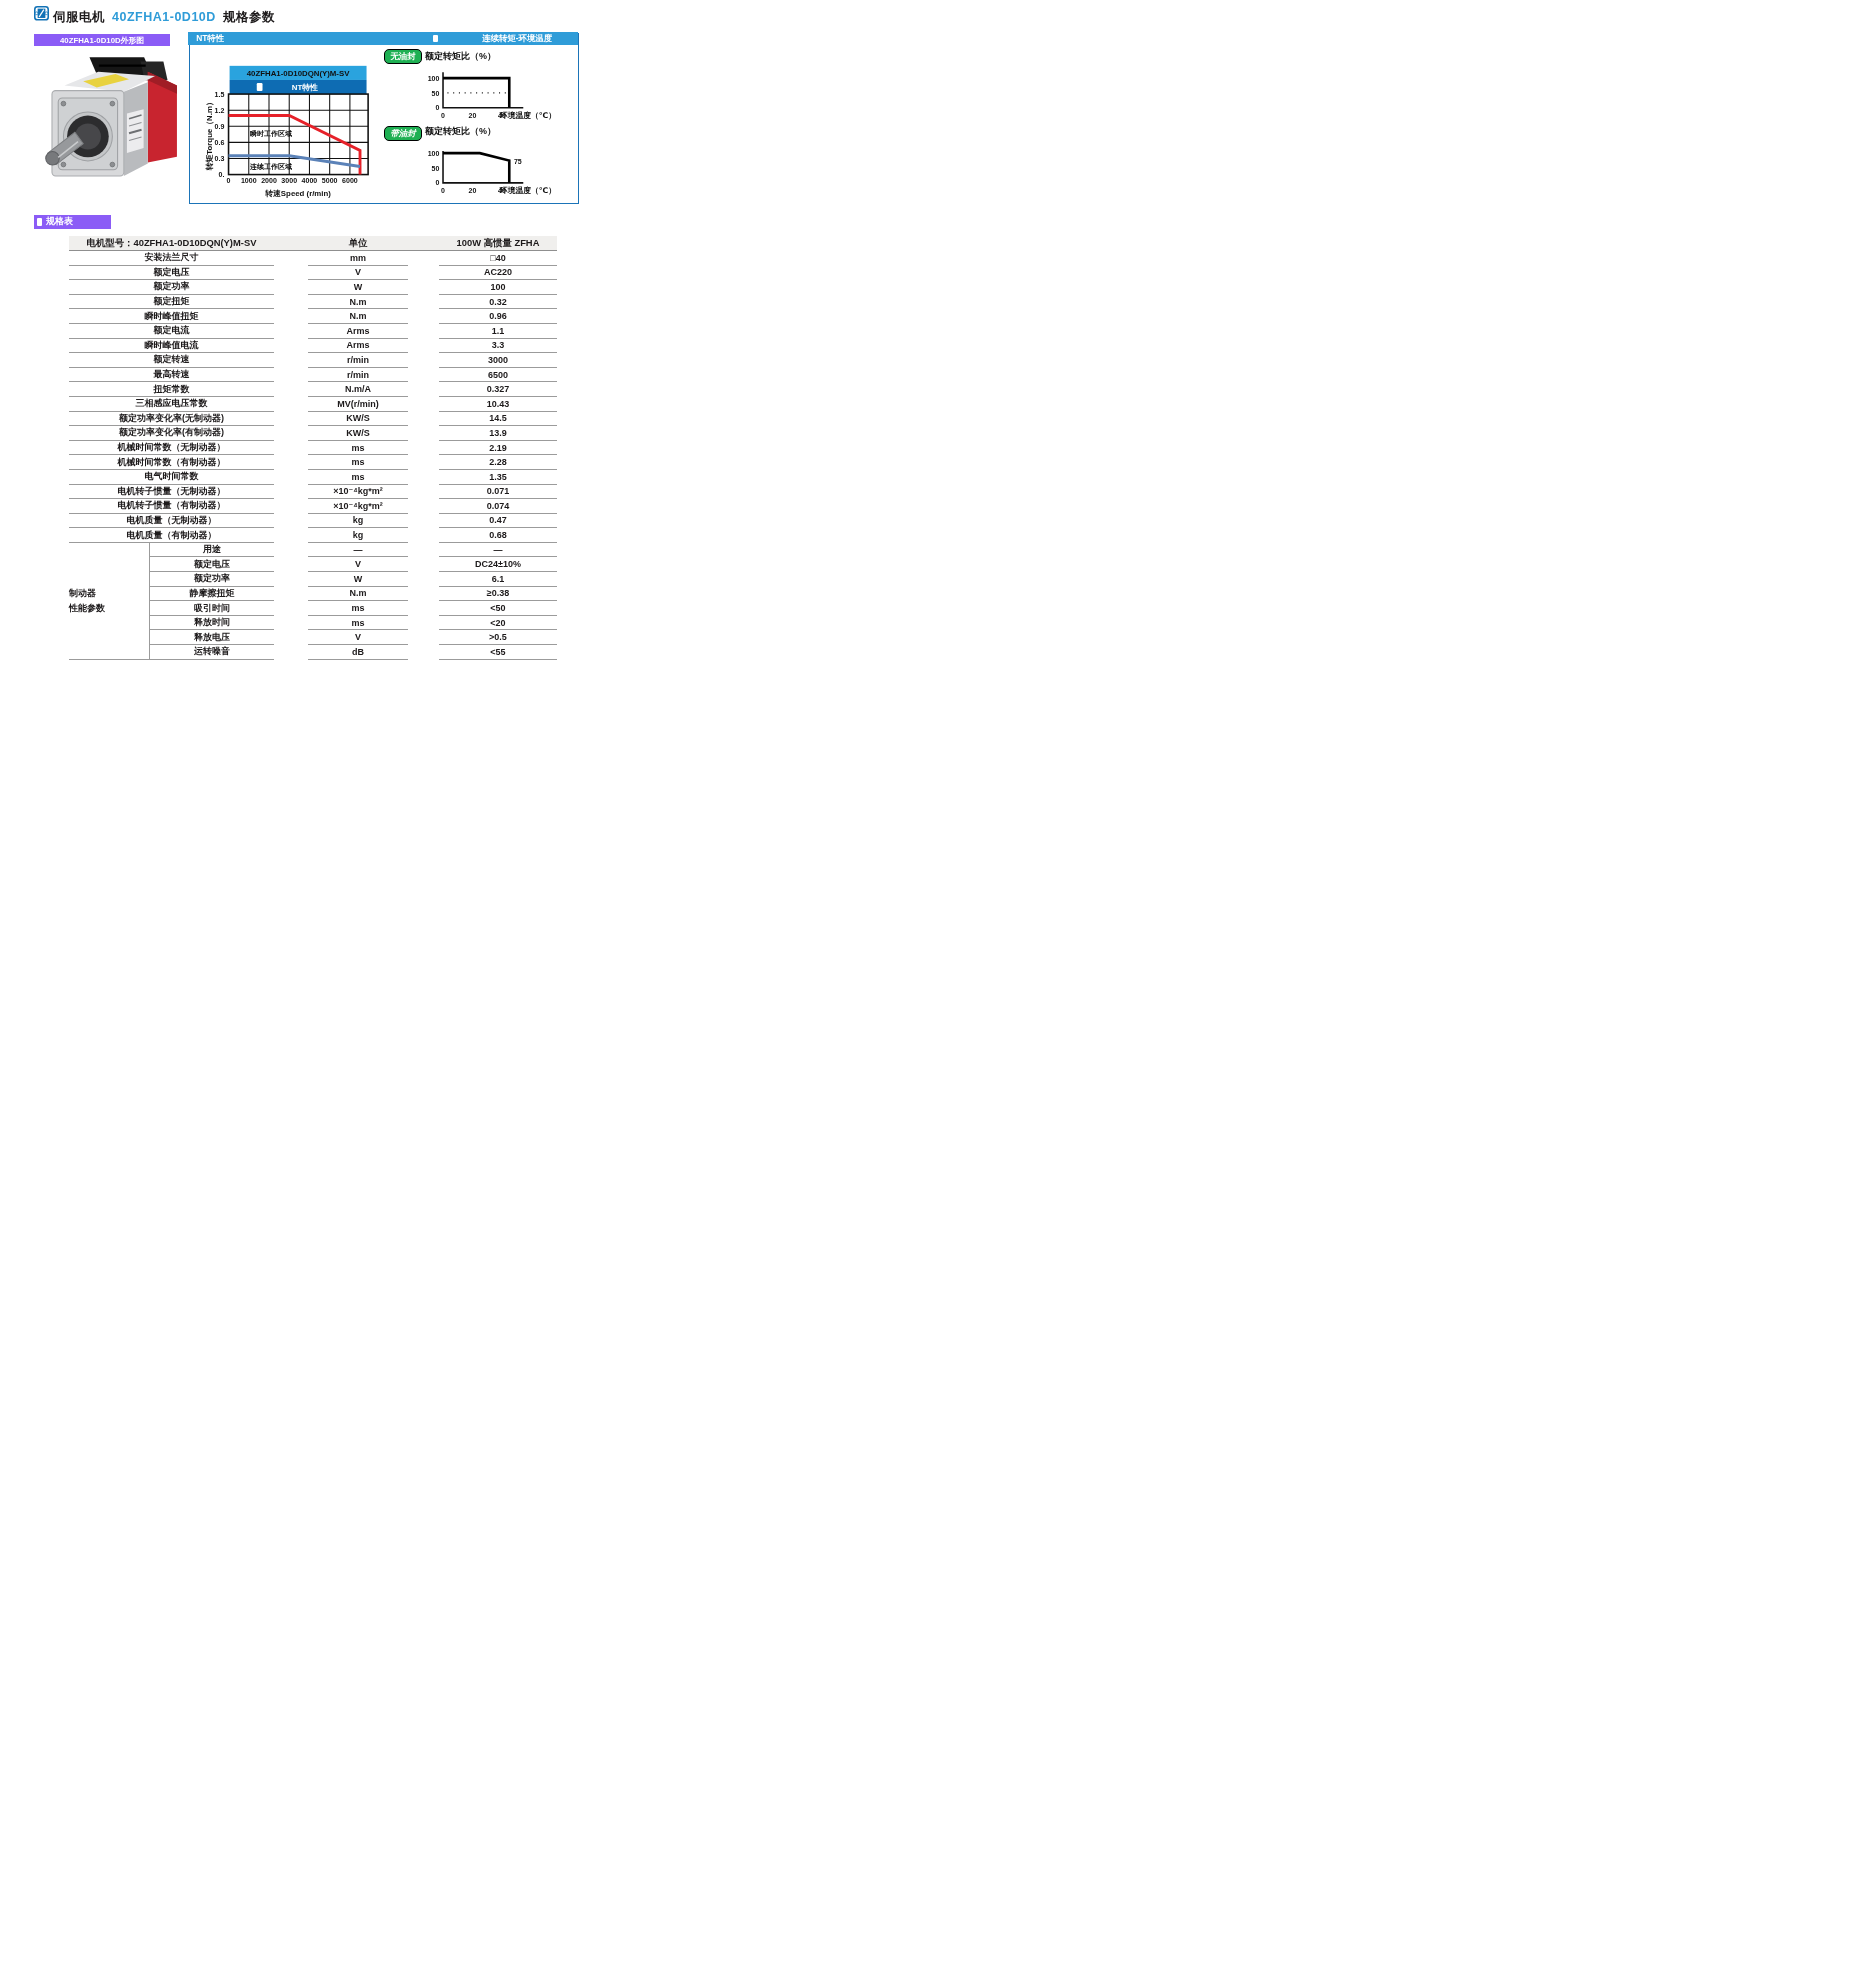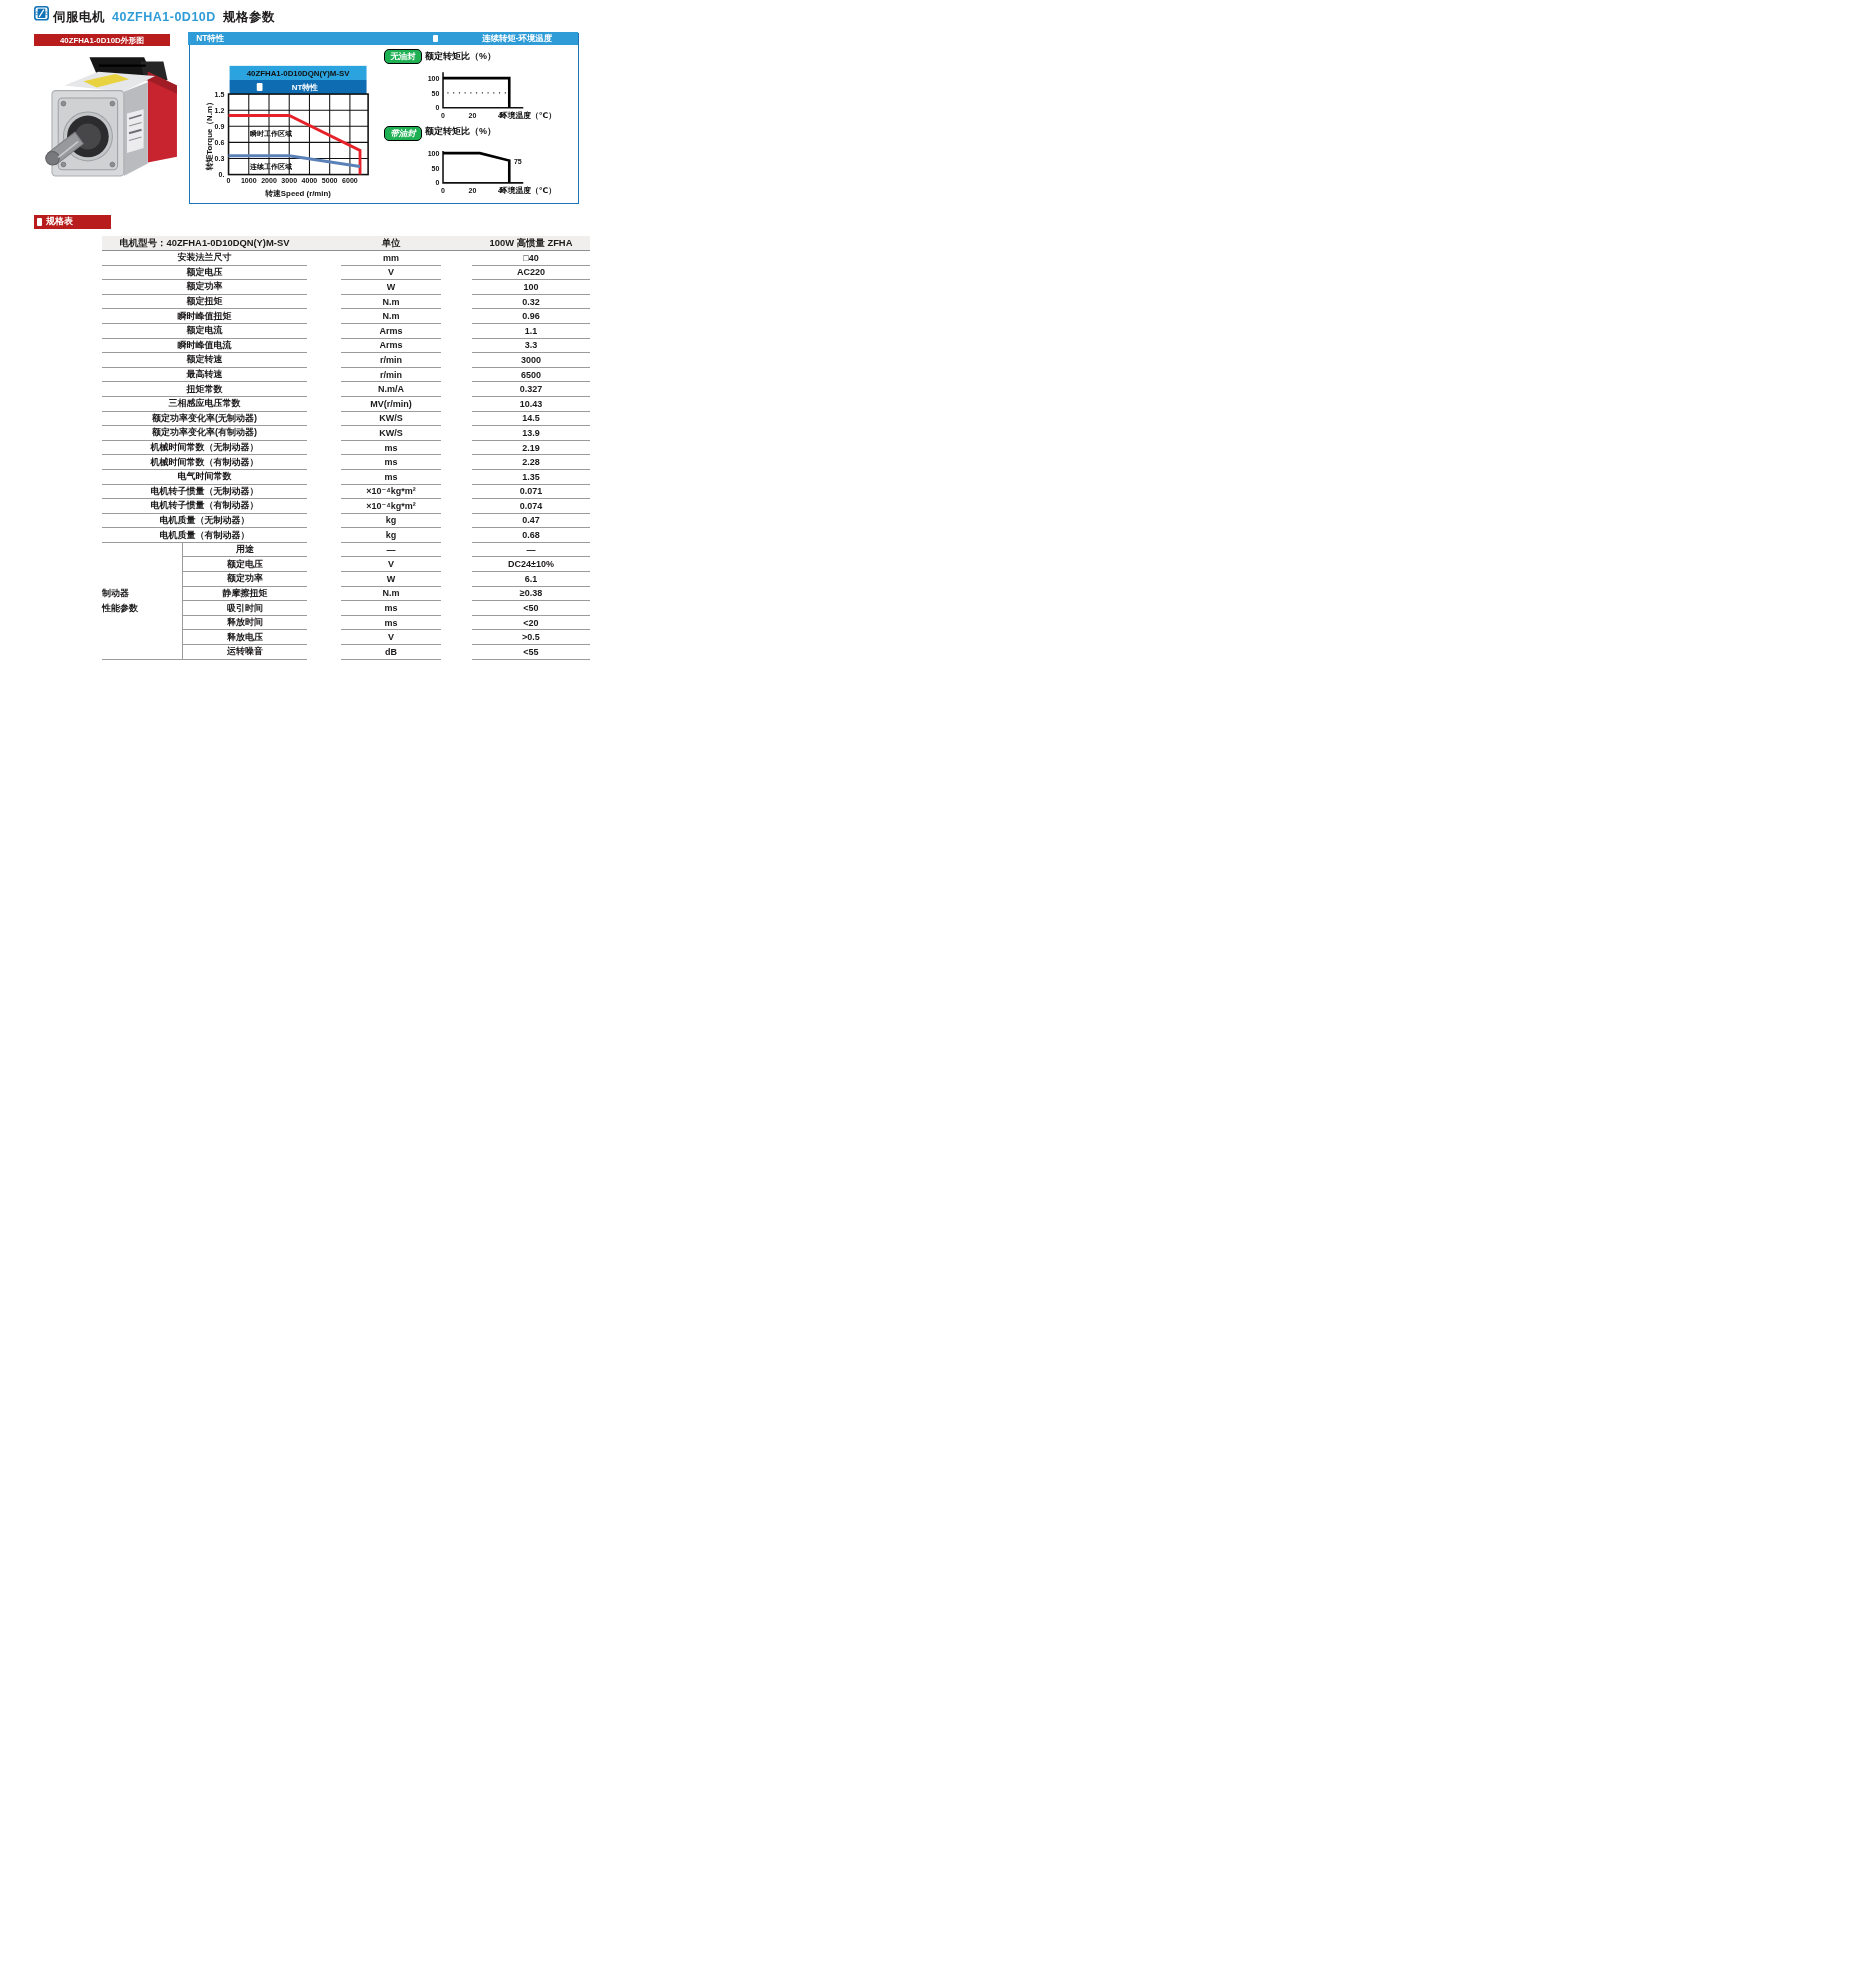--- a/index.html
+++ b/index.html
@@ -5,38 +5,38 @@
   * { box-sizing: border-box; margin: 0; padding: 0; }
   body { background:#fff; font-family:"Liberation Sans","DejaVu Sans",sans-serif; font-weight:bold; color:#1d1a1b; }
   .page { position:relative; width:623px; height:662px; background:#fff; overflow:hidden; }
   .abs { position:absolute; }
 
   
   .title-line { left:53px; top:9.4px; font-size:12.5px; letter-spacing:0.5px; white-space:nowrap; }
   .title-model { color:#2f9cd8; padding:0 3.1px; }
 
   
-  .bluebar { background:#b91c1c; color:#fff; display:flex; align-items:center; justify-content:center; font-size:7.8px; }
+  .bluebar { background:#8b5cf6; color:#fff; display:flex; align-items:center; justify-content:center; font-size:7.8px; }
   .outline-bar { left:34px; top:34px; width:136px; height:12px; }
   .spec-bar { left:34px; top:215px; width:77px; height:13.6px; font-size:9px; justify-content:flex-start; padding-left:3px; }
   .wicon { display:inline-block; width:4.7px; height:8.4px; background:#fff; border-radius:1px; margin-right:4.2px; }
 
   
   .panel { left:189px; top:33px; width:390px; height:171px; border:1.6px solid #1b74b8; background:#fff; }
   .panel-head { position:absolute; left:-1.6px; top:-1.6px; width:390px; height:12.5px; background:#2f9cd8; }
   .ph-left { position:absolute; left:7.8px; top:0; line-height:12.5px; color:#fff; font-size:8.4px; }
   .ph-right { position:absolute; left:245px; top:0; line-height:12.5px; color:#fff; font-size:8.4px; display:flex; align-items:center;gap:40px; }
   .ph-right .wicon { width:4.7px; height:7.3px; }
 
   
   .badge { width:38px; height:15px; background:#1eb053; border:1.6px solid #000; border-radius:5px; color:#fff; font-size:8.4px; display:flex; align-items:center; justify-content:center; }
   .badge-lab { height:15px; line-height:15px; font-size:9px; color:#111; }
 
   
-  #spec-table { position:absolute; left:102px; top:236px; width:489px; }
+  #spec-table { position:absolute; left:69px; top:236px; width:489px; }
   .trow { display:flex; height:14.6px; }
   .hrow { height:15px; }
   .cell { display:flex; align-items:center; justify-content:center; border-bottom:1px solid #9b9b9b; font-size:9px; white-space:nowrap; }
   .hrow .cell { background:#f0efed; border-bottom:1.6px solid #8f8f8f; font-size:9.4px; }
   .c1 { width:205px; } .c2 { width:100px; } .c3 { width:118px; }
   .g1 { width:34px; } .g2 { width:31px; }
   .gap { border:none; }
   .brake { display:flex; }
   .bspan { width:81px; border-right:1px solid #9b9b9b; border-bottom:1px solid #9b9b9b; display:flex; flex-direction:column; align-items:flex-start; justify-content:center; font-size:9px; line-height:1.6; }
   .brows { width:408px; }

